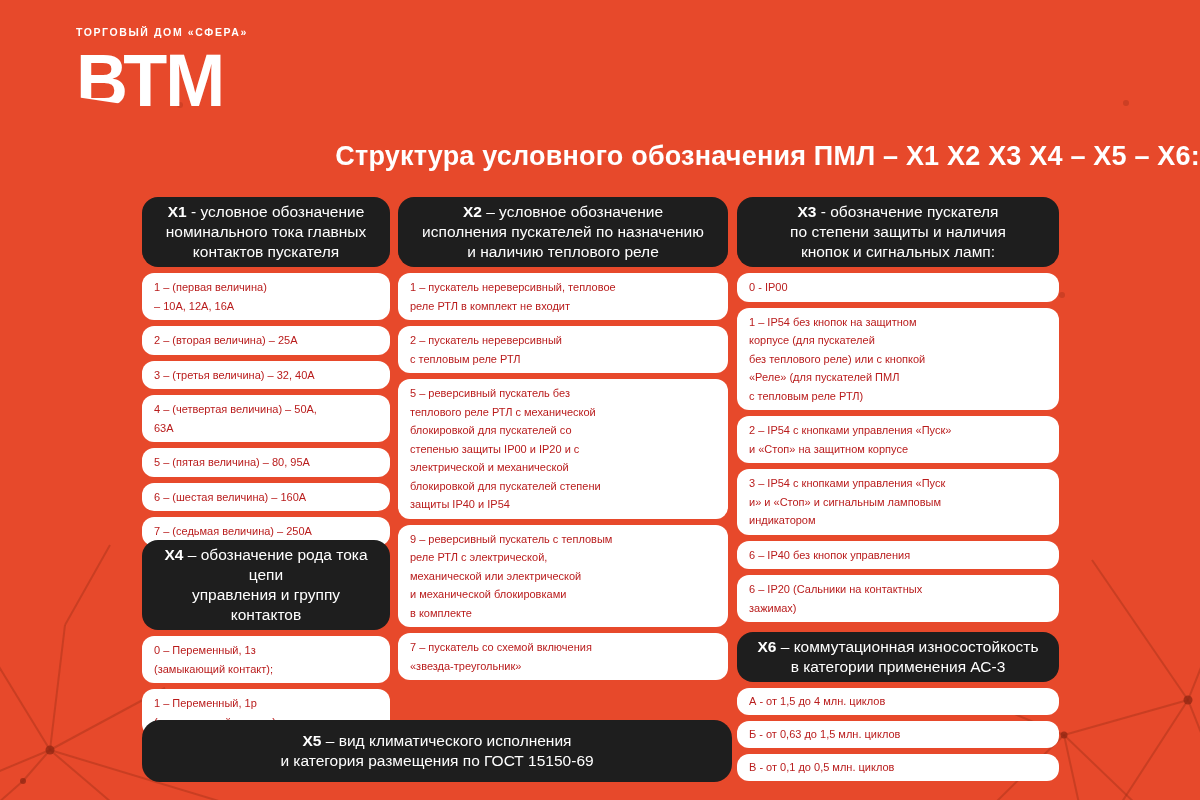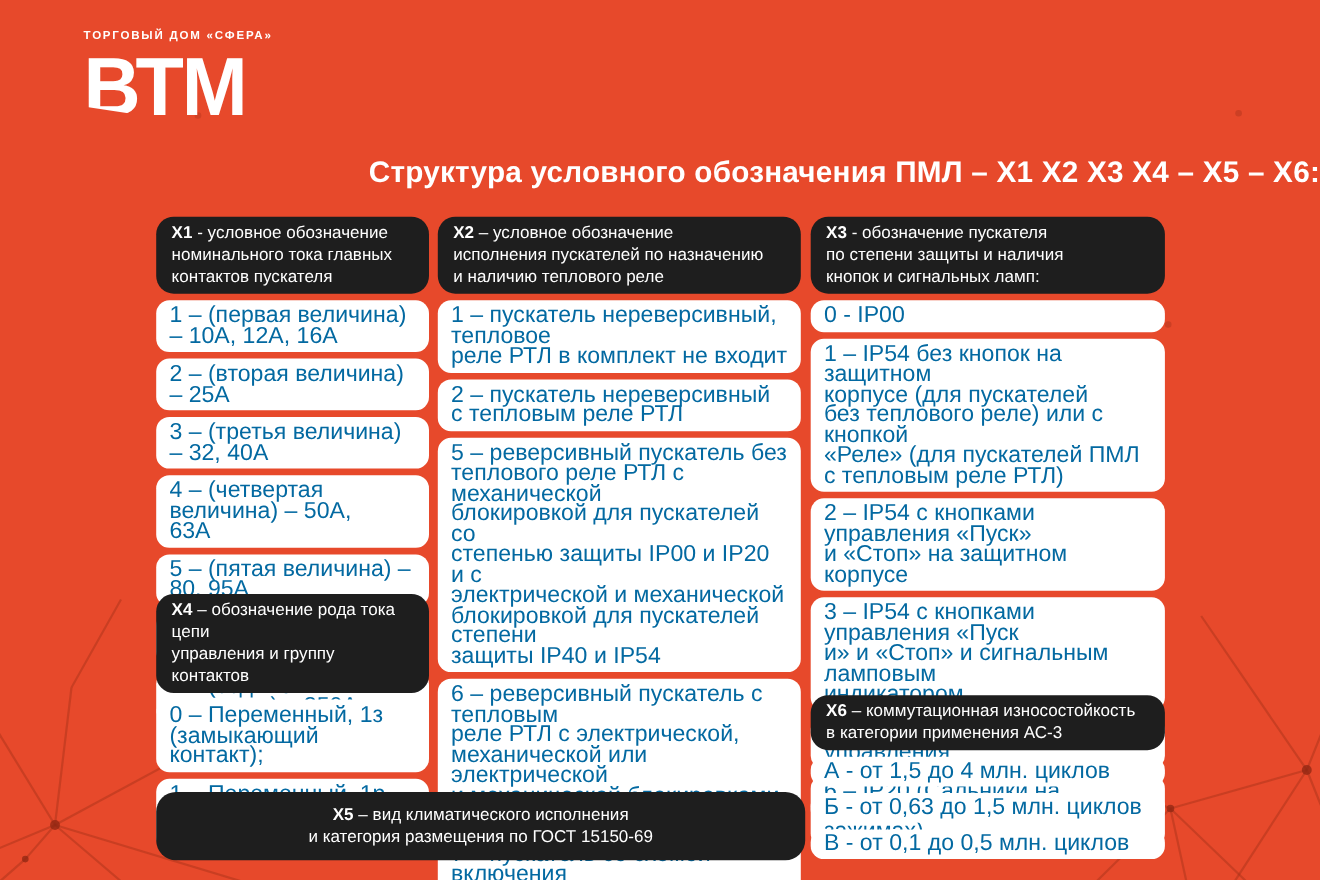--- a/index.html
+++ b/index.html
@@ -27,27 +27,27 @@
   
   .section{position:absolute;display:flex;flex-direction:column;gap:6px;}
   #sec-x1{left:142px;top:197px;width:248px;}
   #sec-x4{left:142px;top:540px;width:248px;}
   #sec-x2{left:398px;top:197px;width:330px;}
   #sec-x3{left:737px;top:197px;width:322px;}
   #sec-x6{left:737px;top:632px;width:322px;}
   #sec-x5{left:142px;top:720px;width:590px;}
   .hdr{
     background:#1E1E1E;color:#fff;border-radius:16px;
-    padding:5px 14px;text-align:left;
+    padding:5px 14px;text-align:center;
     font-size:15.5px;line-height:20px;white-space:pre-line;
   }
   .hdr b{font-weight:700;}
   .card{
-    background:#fff;color:#0369a1;border-radius:12px;
-    padding:5px 12px;font-size:21px;line-height:18.5px;
+    background:#fff;color:#b91c1c;border-radius:12px;
+    padding:5px 12px;font-size:11px;line-height:18.5px;
     min-height:28px;display:flex;flex-direction:column;justify-content:center;
     white-space:pre-line;
   }
   #sec-x6 .card{min-height:27px;padding:4px 12px;}
   .banner{
     background:#1E1E1E;color:#fff;border-radius:18px;
     height:62px;display:flex;align-items:center;justify-content:center;
     text-align:center;font-size:15.5px;line-height:20px;white-space:pre-line;
     padding:4px 20px;
   }
@@ -128,21 +128,21 @@
 реле РТЛ в комплект не входит</div>
     <div class="card">2 – пускатель нереверсивный
 с тепловым реле РТЛ</div>
     <div class="card">5 – реверсивный пускатель без
 теплового реле РТЛ с механической
 блокировкой для пускателей со
 степенью защиты IP00 и IP20 и с
 электрической и механической
 блокировкой для пускателей степени
 защиты IP40 и IP54</div>
-    <div class="card">6 – реверсивный пускатель с тепловым
+    <div class="card">9 – реверсивный пускатель с тепловым
 реле РТЛ с электрической,
 механической или электрической
 и механической блокировками
 в комплекте</div>
     <div class="card">7 – пускатель со схемой включения
 «звезда-треугольник»</div>
   </div>
 
   <div class="section" id="sec-x3">
     <div class="hdr"><b>Х3</b><span> - обозначение пускателя

